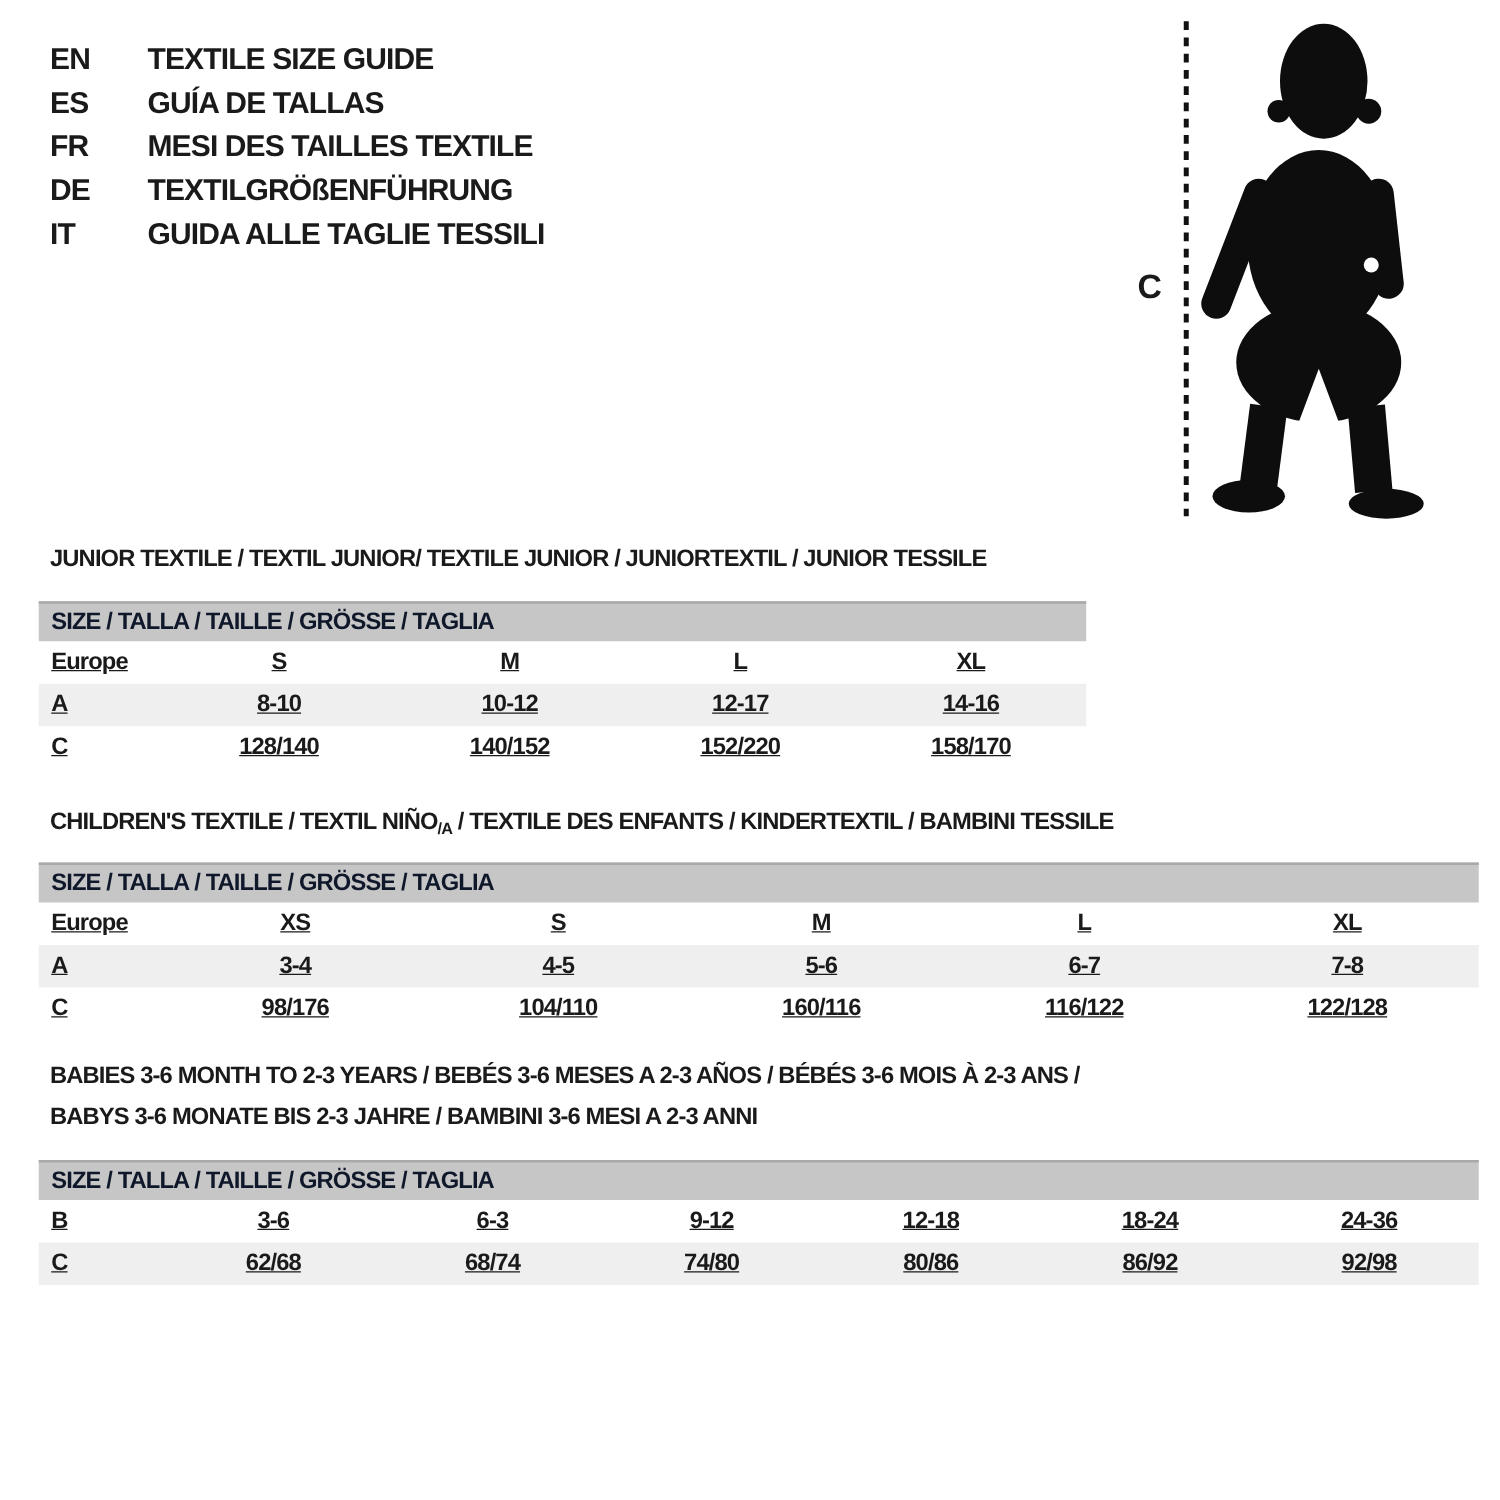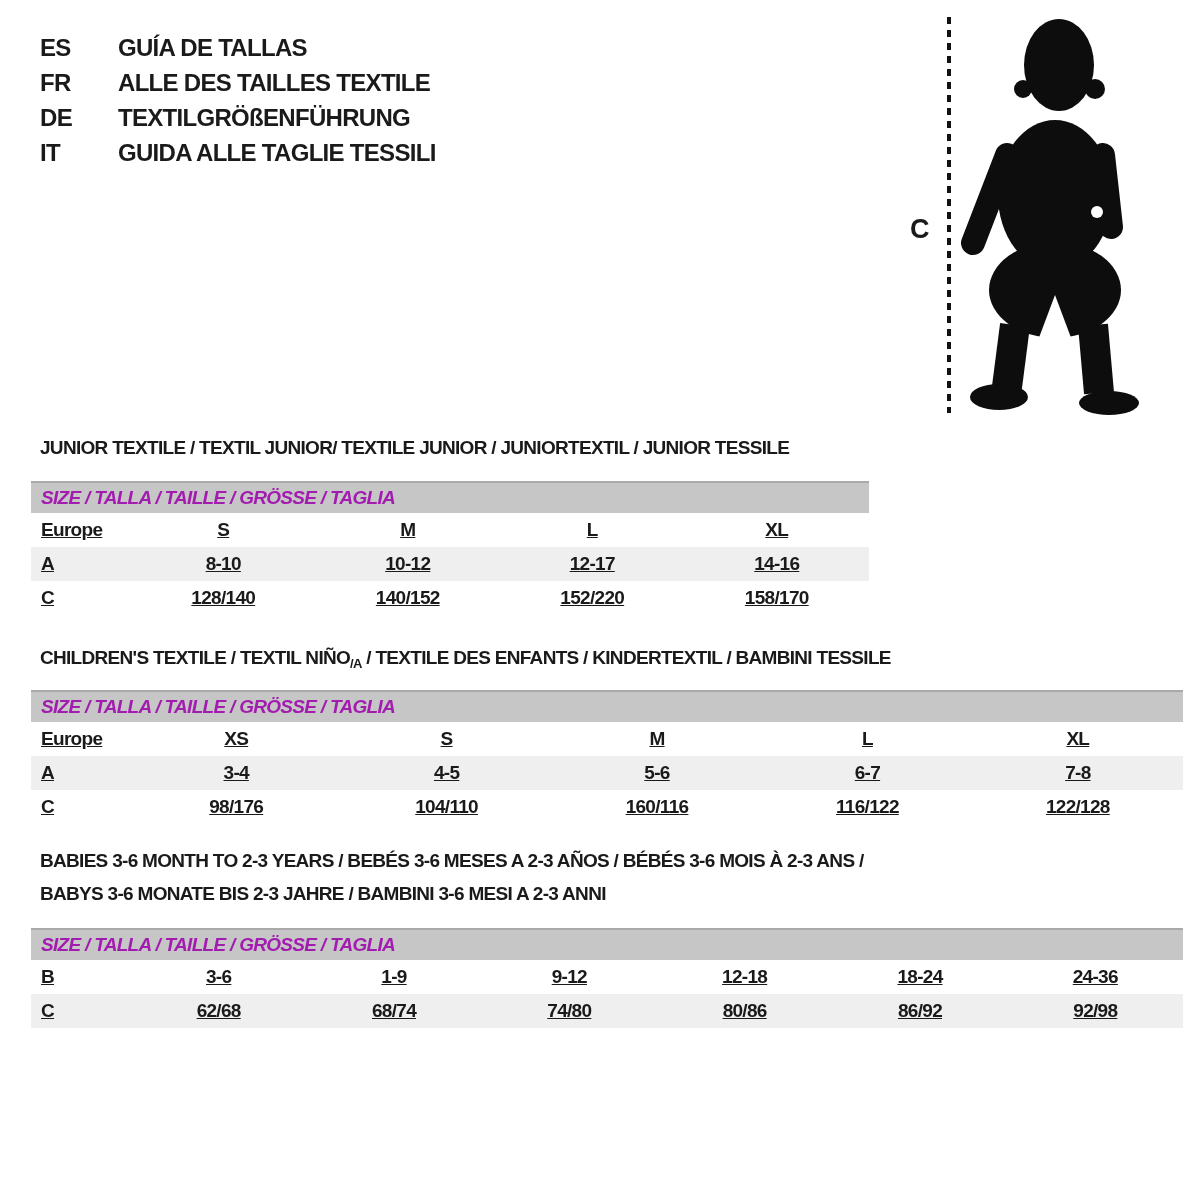--- a/index.html
+++ b/index.html
@@ -72,23 +72,22 @@
   .t-children { top: 690px; width: 1152px; }
   .t-babies   { top: 928px; width: 1152px; }
 
   .size-bar {
     height: 32px;
     background: #c6c6c6;
     border-top: 2px solid #a9a9a9;
     line-height: 29px;
     padding-left: 10px;
     font-size: 19px;
-    color: #a21caf;
-    white-space: nowrap;
-    font-style: italic;
+    color: #0f172a;
+    white-space: nowrap;
   }
   .trow {
     display: flex;
     height: 34px;
     align-items: center;
     font-size: 19px;
     text-decoration: underline;
   }
   .trow.shaded { background: #efefef; }
   .trow .cell {
@@ -115,26 +114,30 @@
     white-space: nowrap;
   }
 </style>
 </head>
 <body>
 
 <div class="canvas">
 
   <div class="lang-block">
     <div class="lang-row">
+      <span class="lang-code">EN</span>
+      <span class="lang-label">TEXTILE SIZE GUIDE</span>
+    </div>
+    <div class="lang-row">
       <span class="lang-code">ES</span>
       <span class="lang-label">GUÍA DE TALLAS</span>
     </div>
     <div class="lang-row">
       <span class="lang-code">FR</span>
-      <span class="lang-label">ALLE DES TAILLES TEXTILE</span>
+      <span class="lang-label">MESI DES TAILLES TEXTILE</span>
     </div>
     <div class="lang-row">
       <span class="lang-code">DE</span>
       <span class="lang-label">TEXTILGRÖßENFÜHRUNG</span>
     </div>
     <div class="lang-row">
       <span class="lang-code">IT</span>
       <span class="lang-label">GUIDA ALLE TAGLIE TESSILI</span>
     </div>
   </div>
@@ -216,21 +219,21 @@
       </div>
   </div>
 
   <div class="sec-title" style="top:850px">BABIES 3-6 MONTH TO 2-3 YEARS / BEBÉS 3-6 MESES A 2-3 AÑOS / BÉBÉS 3-6 MOIS À 2-3 ANS /</div>
   <div class="sec-title title-line2">BABYS 3-6 MONATE BIS 2-3 JAHRE / BAMBINI 3-6 MESI A 2-3 ANNI</div>
   <div class="stable t-babies">
     <div class="size-bar">SIZE / TALLA / TAILLE / GRÖSSE / TAGLIA</div>
     <div class="trow">
         <div class="cell label">B</div>
         <div class="cell">3-6</div>
-        <div class="cell">1-9</div>
+        <div class="cell">6-3</div>
         <div class="cell">9-12</div>
         <div class="cell">12-18</div>
         <div class="cell">18-24</div>
         <div class="cell">24-36</div>
       </div>
     <div class="trow shaded">
         <div class="cell label">C</div>
         <div class="cell">62/68</div>
         <div class="cell">68/74</div>
         <div class="cell">74/80</div>

